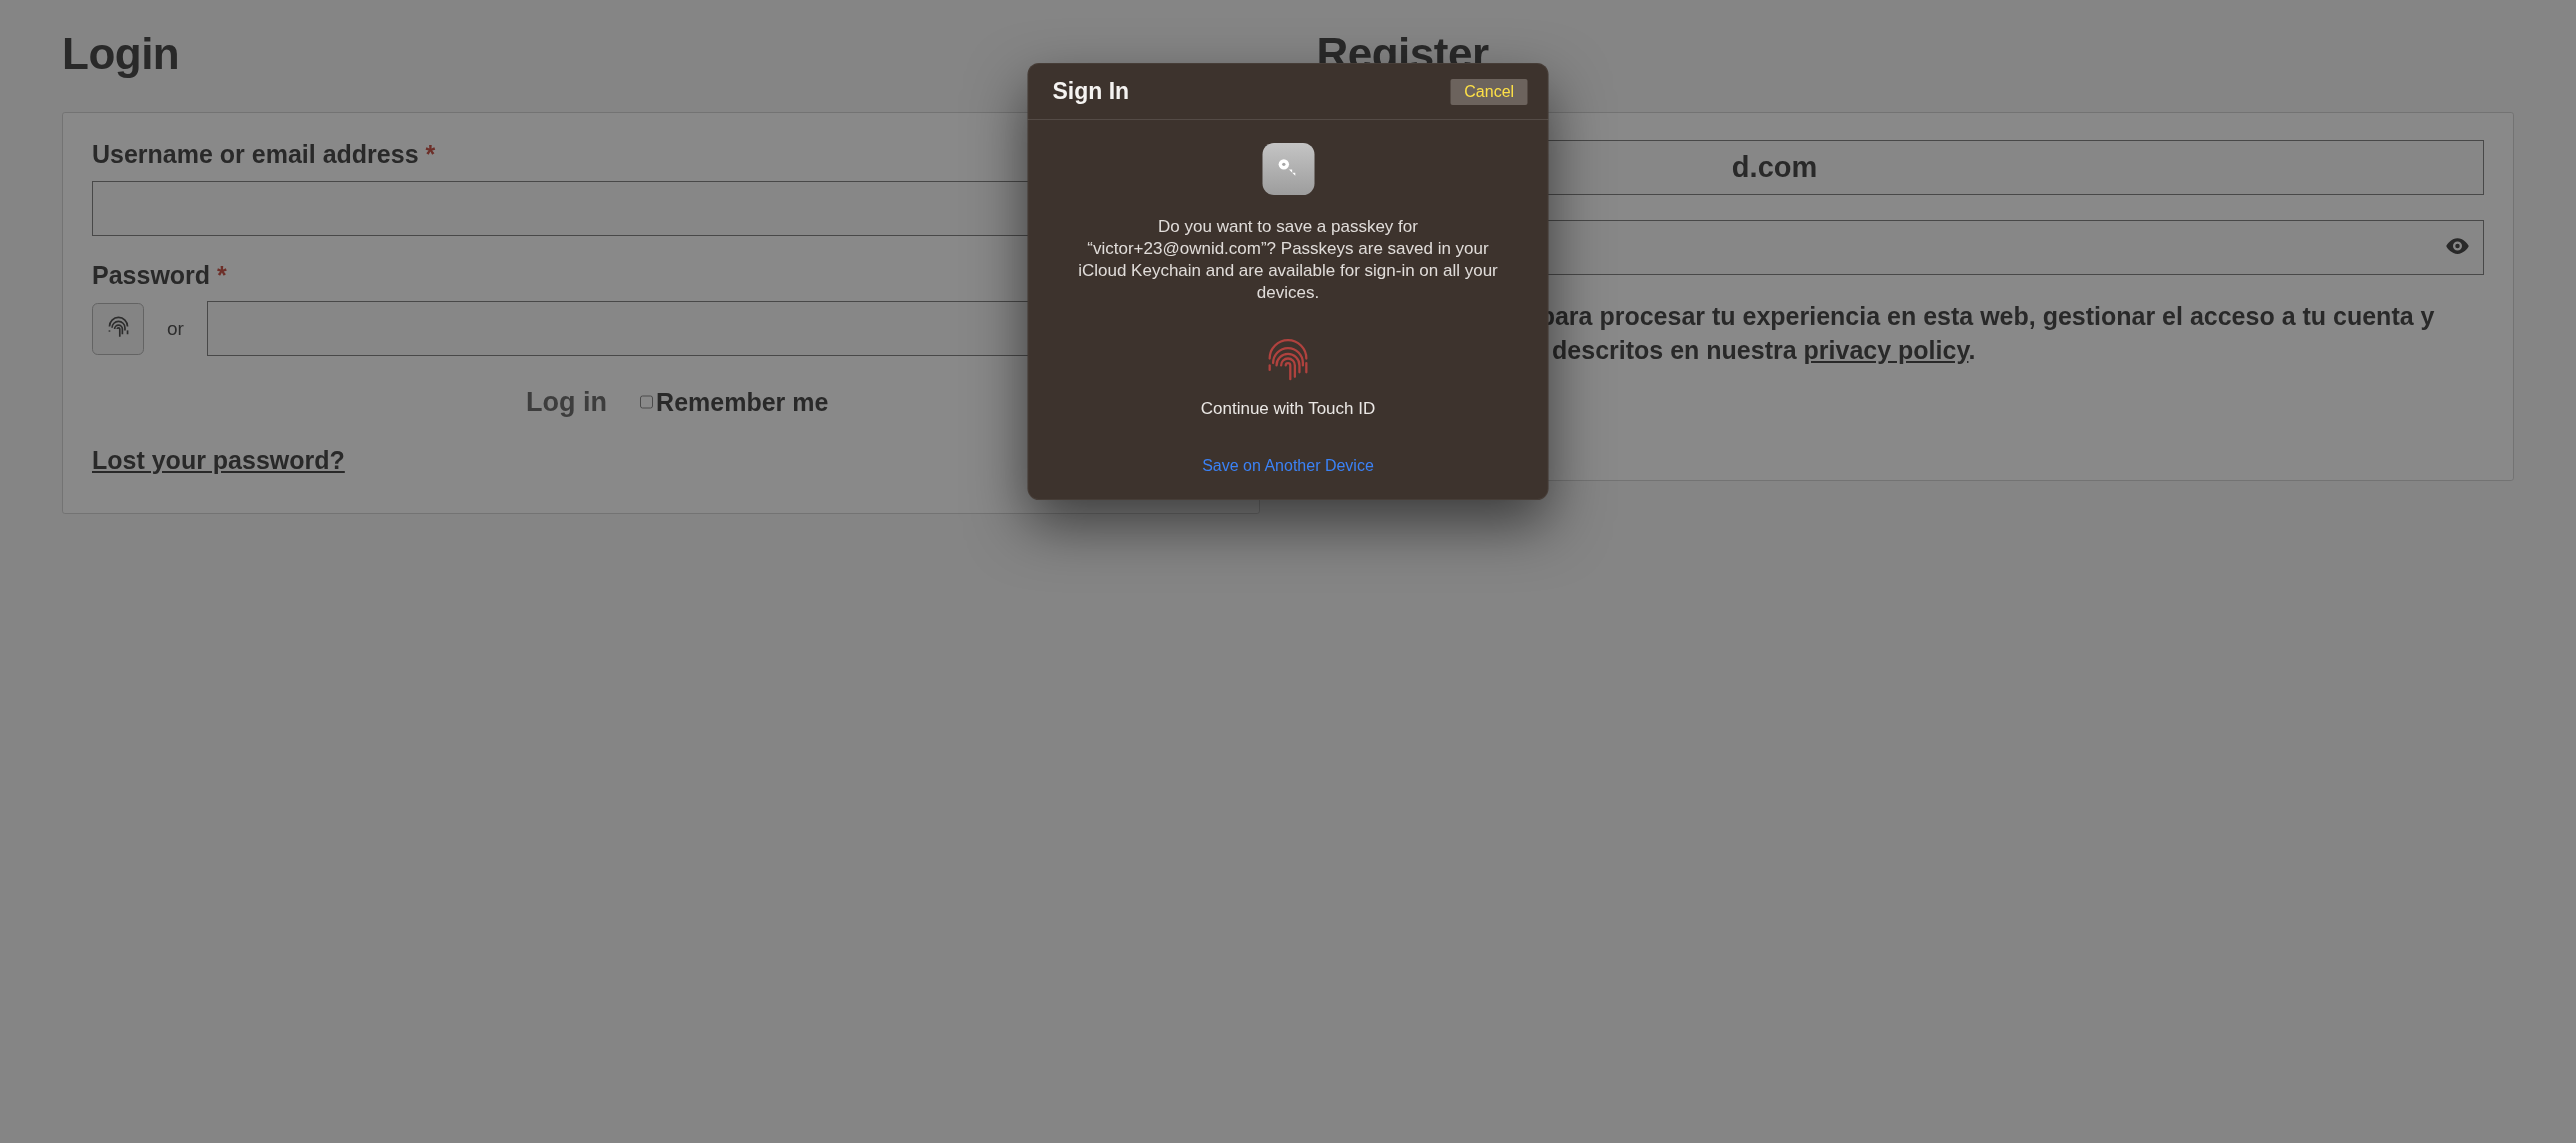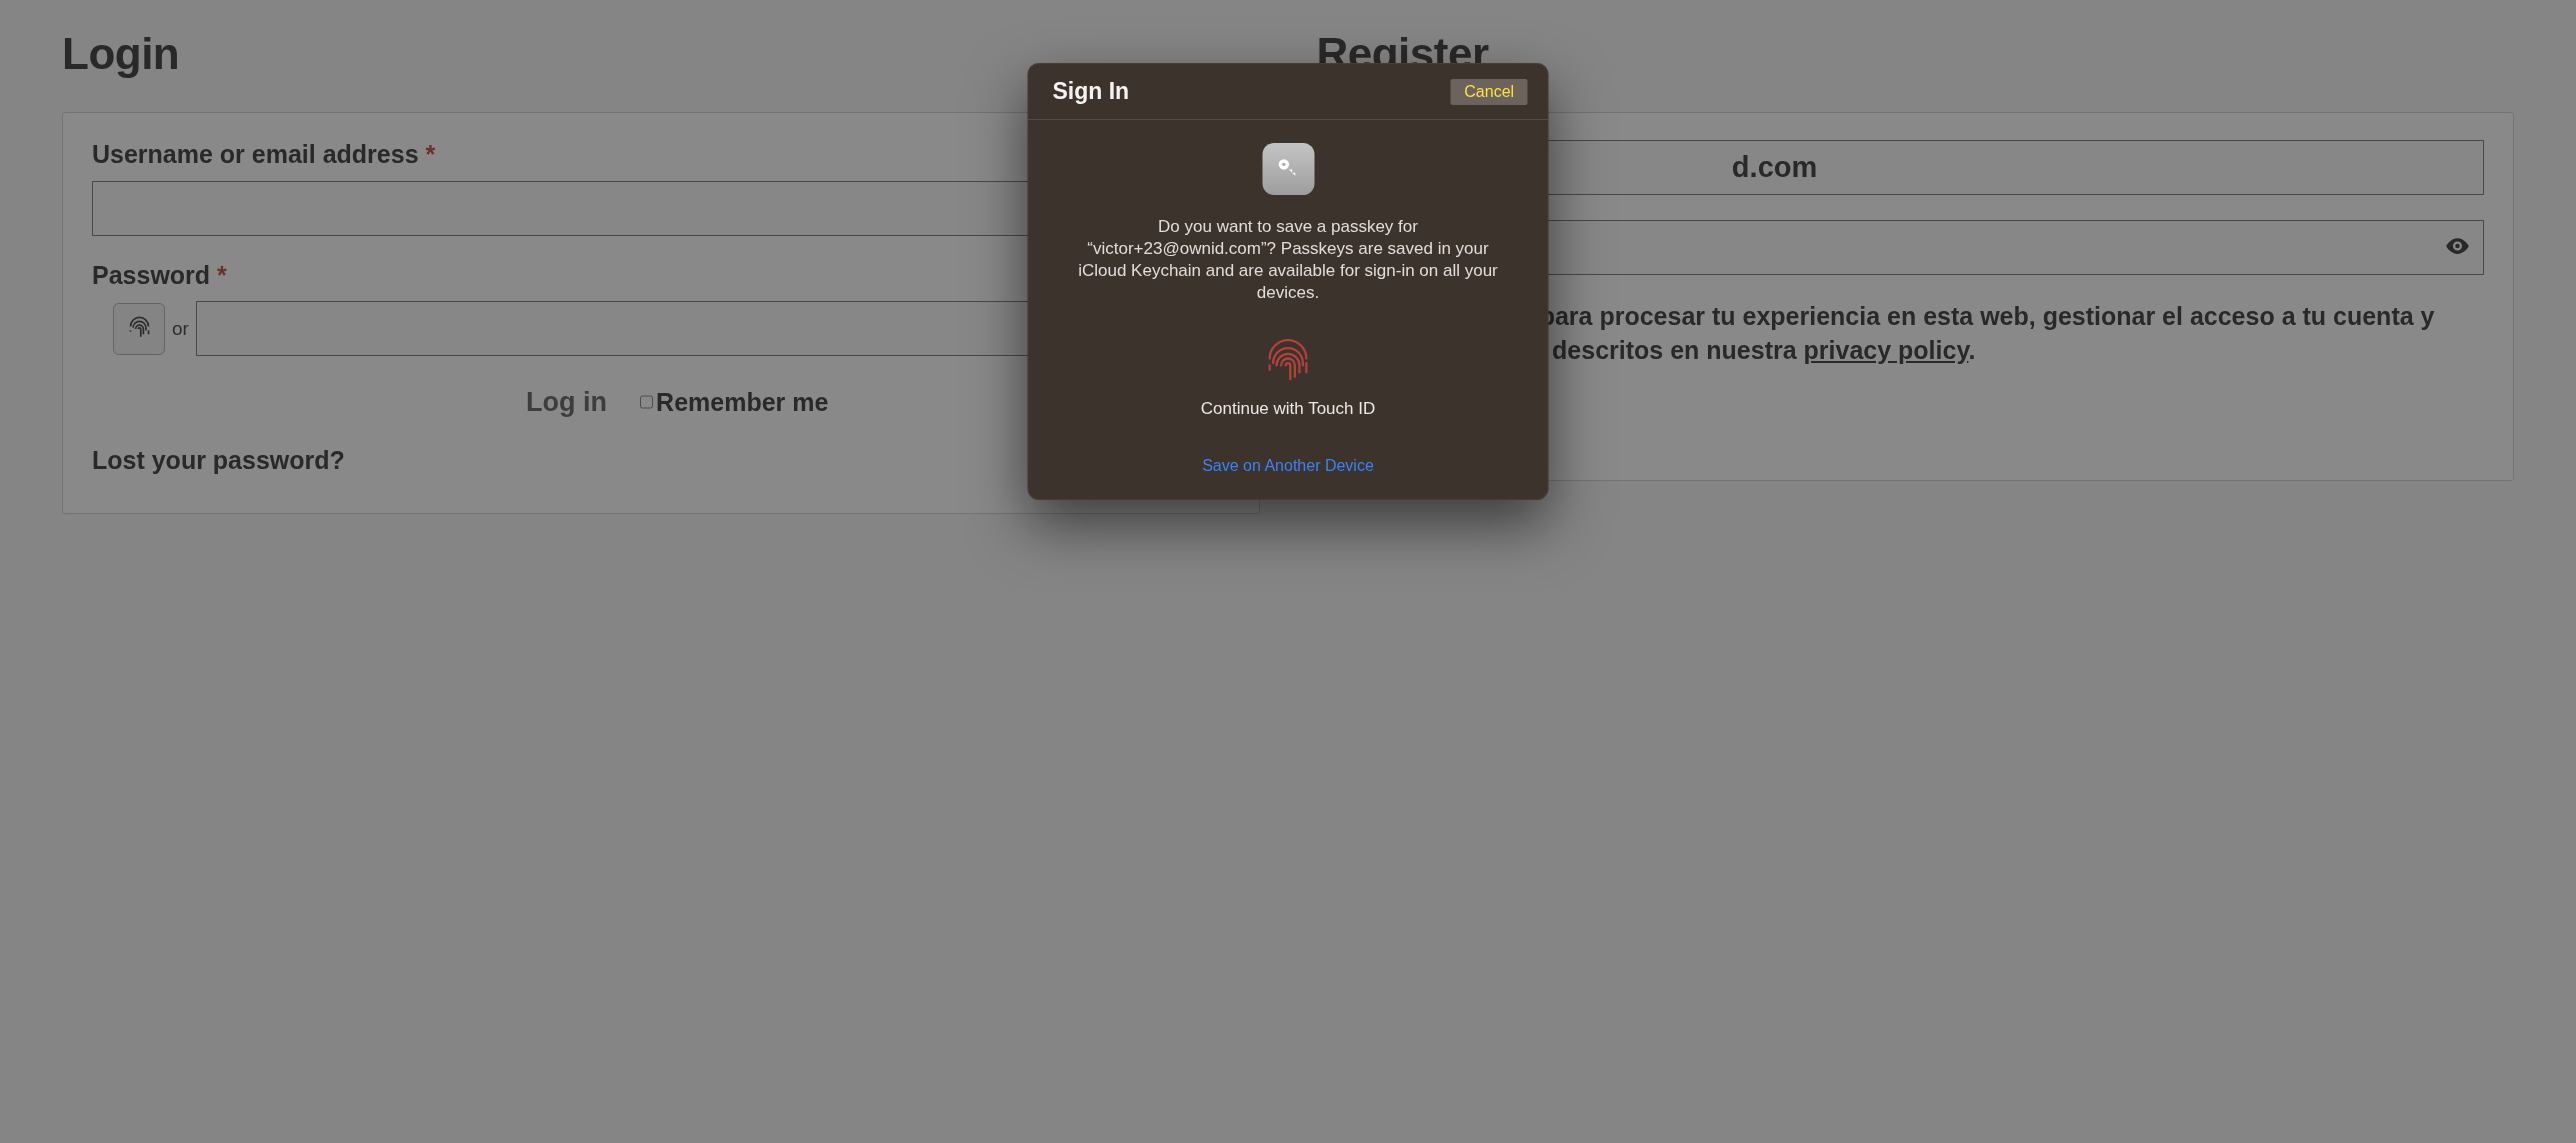--- a/index.html
+++ b/index.html
@@ -56,22 +56,21 @@
     font-size: 23px;
     padding: 0 13.4px;
     color: #333;
   }
 
   .field-block { margin-bottom: 25px; }
 
   .pw-row {
     display: flex;
     align-items: center;
-    gap: 7px;
-    margin-left: 21px;
+    gap: 23px;
   }
   .finger-btn {
     width: 52px;
     height: 52px;
     border: 1px solid #aaa;
     border-radius: 5.7px;
     background: #f3f3f3;
     display: flex;
     align-items: center;
     justify-content: center;
@@ -111,20 +110,21 @@
   .remember input {
     width: 13.4px; height: 13.4px;
   }
 
   .lost-link {
     display: inline-block;
     margin-top: 23px;
     font-size: 25px;
     font-weight: 700;
     color: #2b2b2b;
+    text-decoration: underline;
     cursor: pointer;
   }
 
   
   .reg-email-wrap {
     position: relative;
   }
   .reg-email-wrap .reg-val {
     width: 100%;
     height: 55px;

